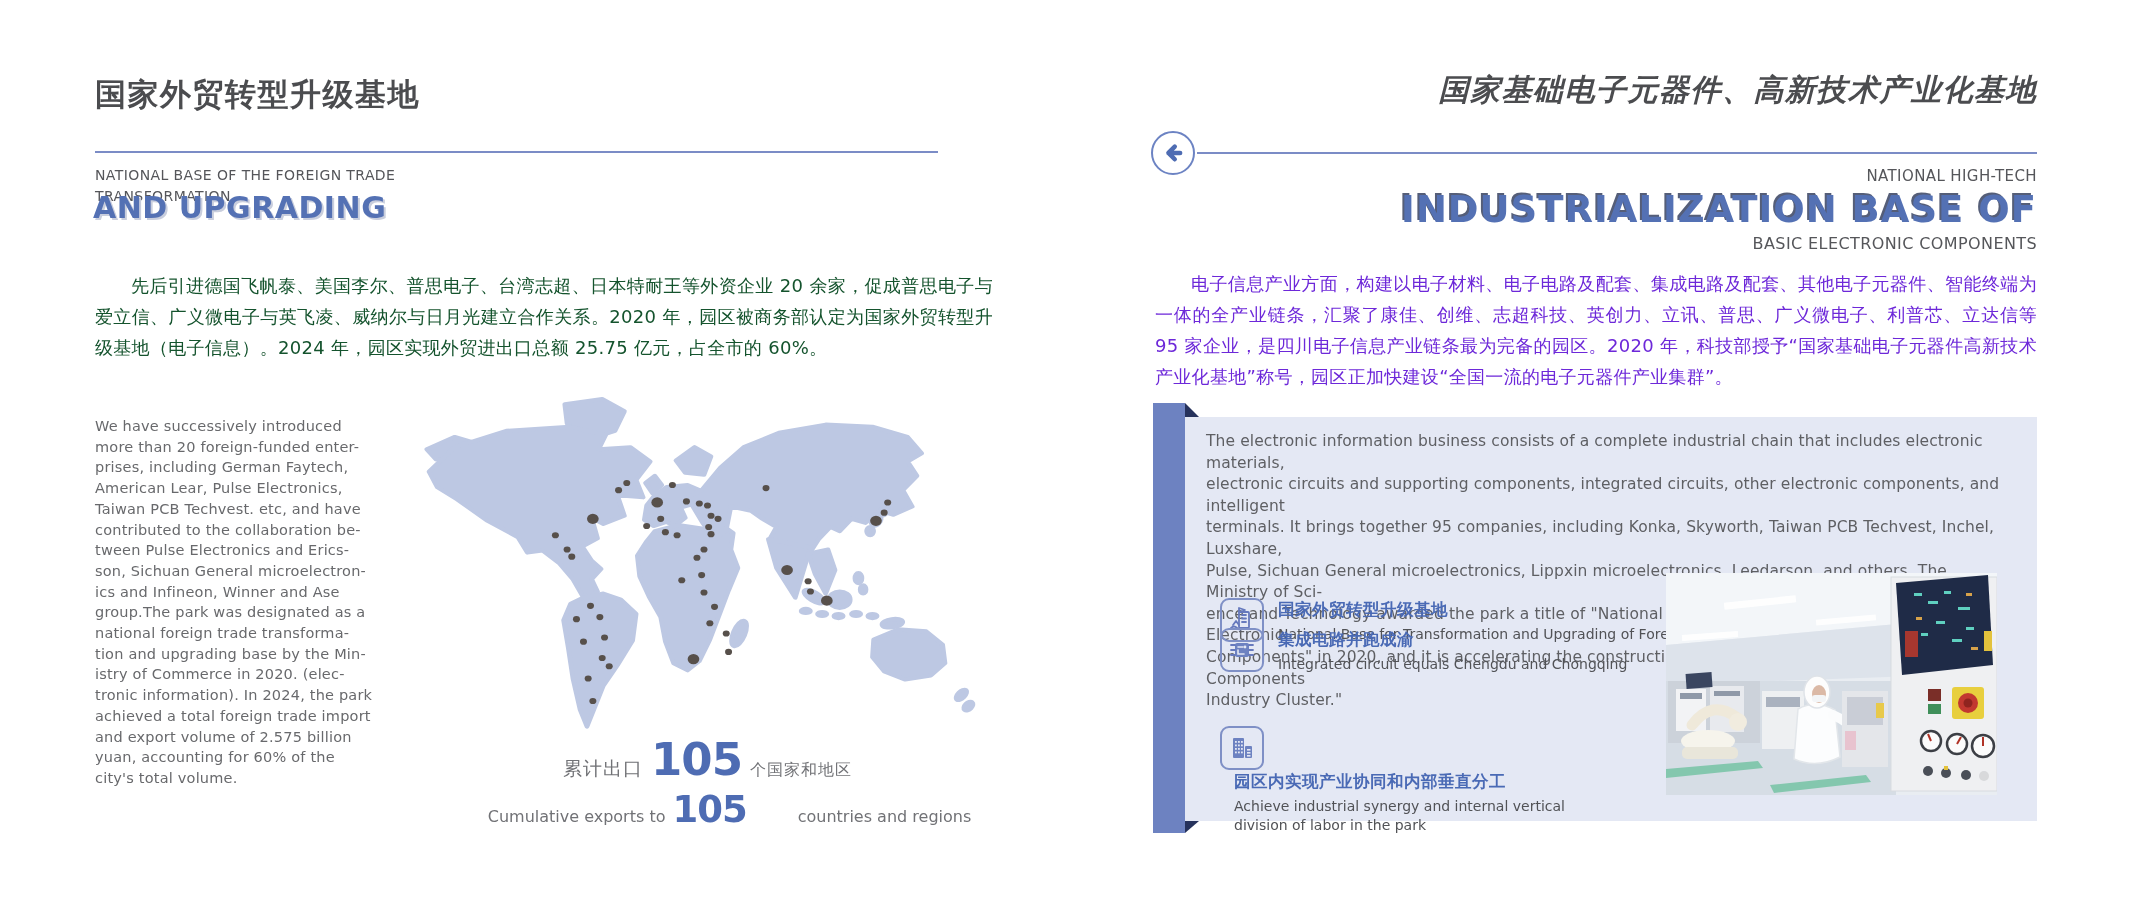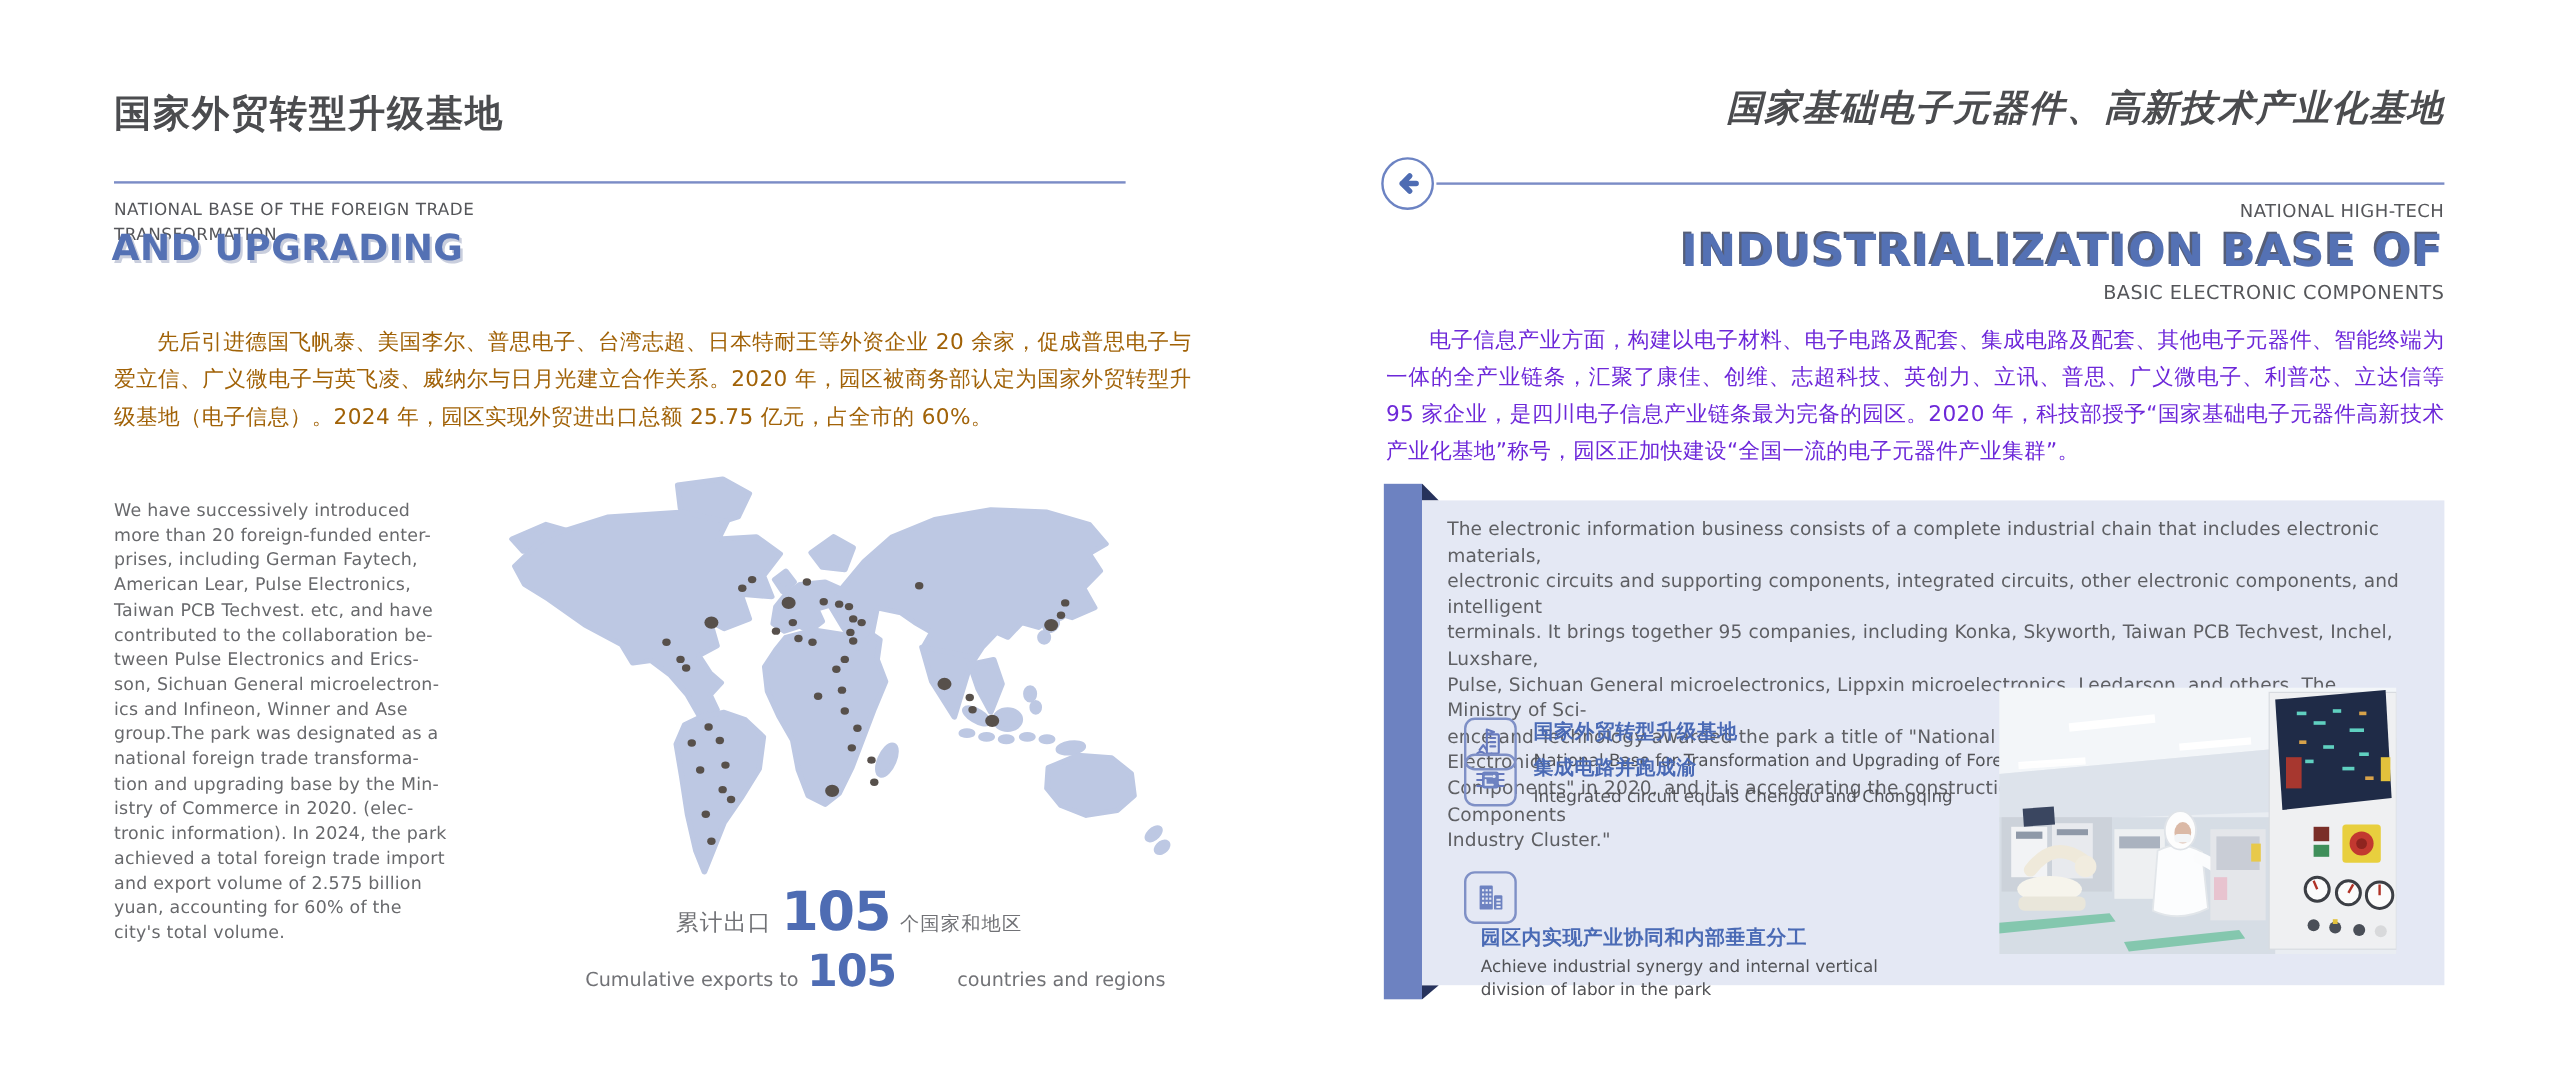--- a/index.html
+++ b/index.html
@@ -6,21 +6,21 @@
   .canvas{position:relative;width:2132px;height:910px;background:#ffffff;overflow:hidden;
           font-family:"DejaVu Sans","Liberation Sans",sans-serif;-webkit-font-smoothing:antialiased;}
   .abs{position:absolute;}
 
   
   .lp-title{left:95px;top:74px;font-size:31px;font-weight:700;color:#4b4c4f;letter-spacing:1.5px;}
   .lp-line{left:95px;top:151px;width:843px;height:2px;background:#7b8cc6;}
   .lp-sub{left:95px;top:165px;font-size:14px;line-height:21px;color:#55565a;letter-spacing:.4px;white-space:pre-line;}
   .lp-accent{left:93px;top:190px;font-size:30px;font-weight:800;color:#5471b4;letter-spacing:.5px;
              text-shadow:2px 2px 0 #c9cedd;}
-  .lp-zh{left:95px;top:270px;width:898px;font-size:18px;line-height:31px;color:#a16207;
+  .lp-zh{left:95px;top:270px;width:898px;font-size:18px;line-height:31px;color:#14532d;
          text-align:justify;text-indent:2em;letter-spacing:.3px;}
   .lp-en{left:95px;top:416px;width:300px;font-size:14.5px;line-height:20.7px;color:#68696c;
          white-space:pre-line;letter-spacing:.2px;}
   .map-wrap{left:415px;top:396px;width:585px;height:348px;}
   .stats{left:415px;top:733px;width:585px;text-align:center;color:#717276;}
   .stats .row1 *{vertical-align:baseline;}
   .stat-zh-prefix{font-size:19px;letter-spacing:1px;}
   .stat-num-big{font-size:45px;font-weight:800;color:#4e6cb3;letter-spacing:-1px;margin:0 8px;}
   .stat-zh-suffix{font-size:16px;letter-spacing:1px;}
   .row2{margin-top:2px;}

